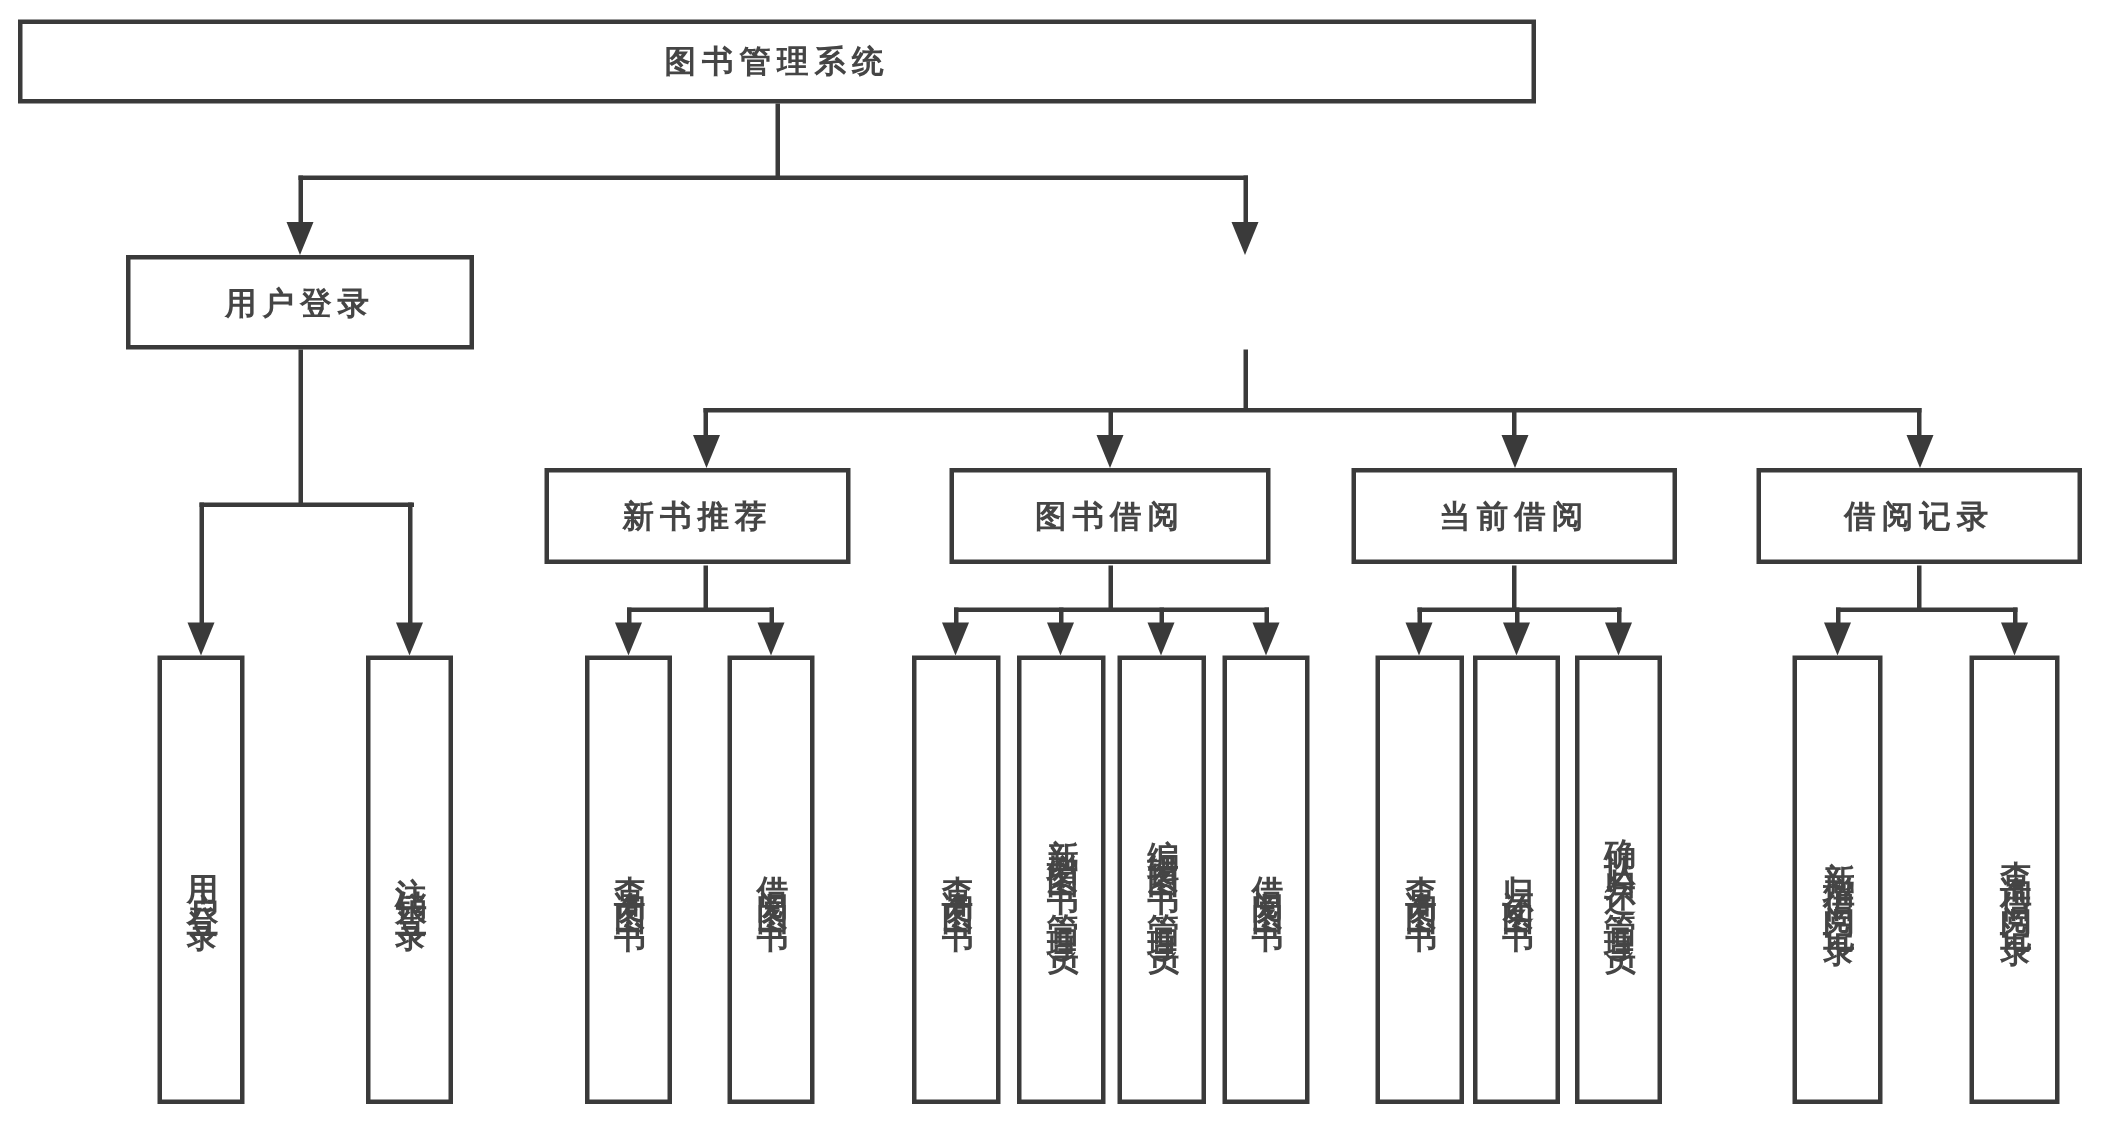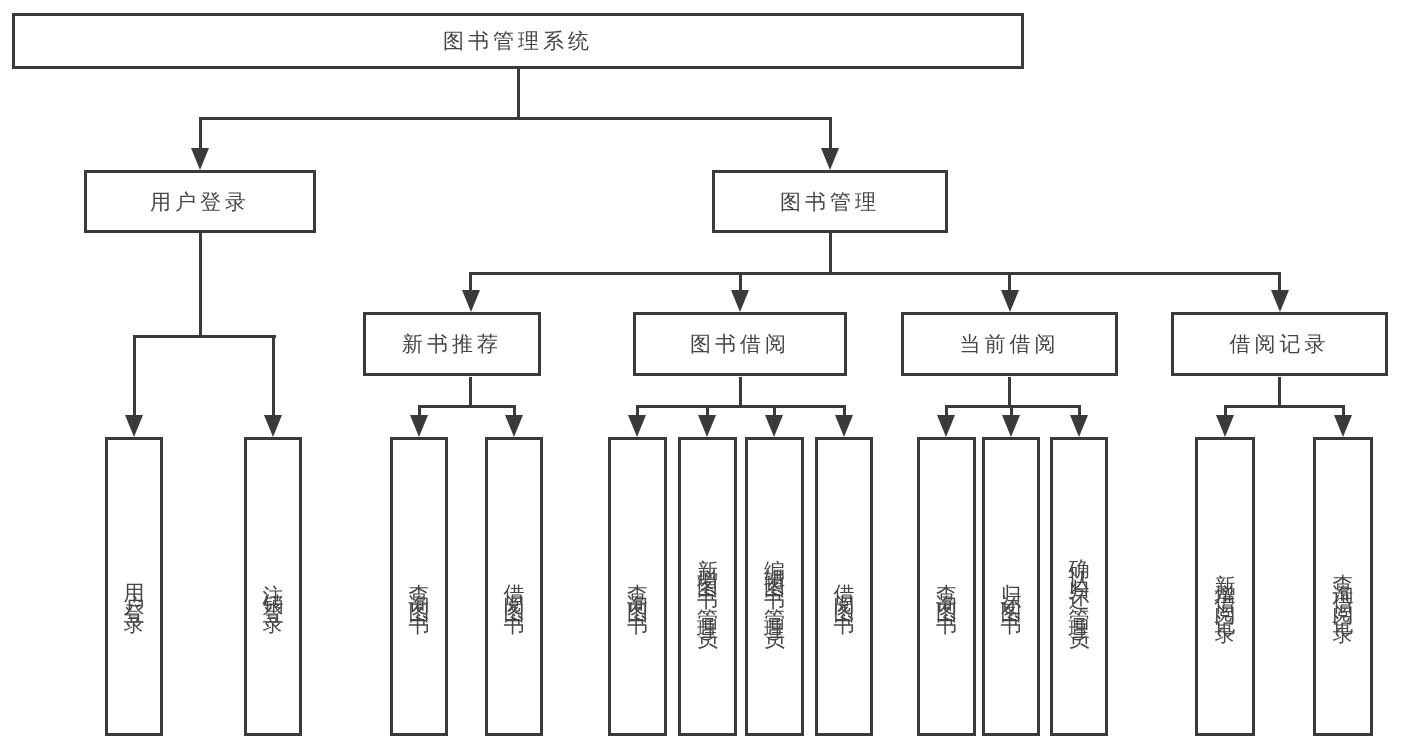--- a/index.html
+++ b/index.html
@@ -9,20 +9,21 @@
     --wm-color:#9e9e9e;
     --page-bg:#ffffff;
   }
   html,body{margin:0;padding:0;background:var(--page-bg);}
   .canvas{
     position:relative;
     width:1405px;height:747px;
     background:var(--page-bg);
     overflow:hidden;
     font-family:"Liberation Sans","DejaVu Sans",sans-serif;
+    font-weight:bold;
   }
   .node{
     position:absolute;
     box-sizing:border-box;
     background:var(--node-bg);
     border:3px solid var(--line-color);
     color:var(--text-color);
     display:flex;align-items:center;justify-content:center;
     font-size:21px;
     letter-spacing:4px;
@@ -51,23 +52,22 @@
   }
 </style>
 </head>
 <body>
 
 <div class="canvas">
 
   <div class="node" style="left:12px;top:13px;width:1012px;height:56px">图书管理系统</div>
 
   <div class="node" style="left:84px;top:170px;width:232px;height:63px">用户登录</div>
-  <div class="node" style="left:712px;top:170px;width:236px;height:63px">图书管理</div>
 
-  <div class="node" style="left:363px;top:312px;width:178px;height:64px">新书推荐</div>
+  <div class="node" style="left:363px;top:312px;width:204px;height:64px">新书推荐</div>
   <div class="node" style="left:901px;top:312px;width:217px;height:64px">当前借阅</div>
   <div class="node" style="left:633px;top:312px;width:214px;height:64px">图书借阅</div>
   <div class="node" style="left:1171px;top:312px;width:217px;height:64px">借阅记录</div>
 
   <div class="node vnode" style="left:105px;top:437px;width:58px;height:299px">用户登录</div>
   <div class="node vnode" style="left:244px;top:437px;width:58px;height:299px">注销登录</div>
 
   <div class="node vnode" style="left:390px;top:437px;width:58px;height:299px">查询图书</div>
   <div class="node vnode" style="left:485px;top:437px;width:58px;height:299px">借阅图书</div>
 

